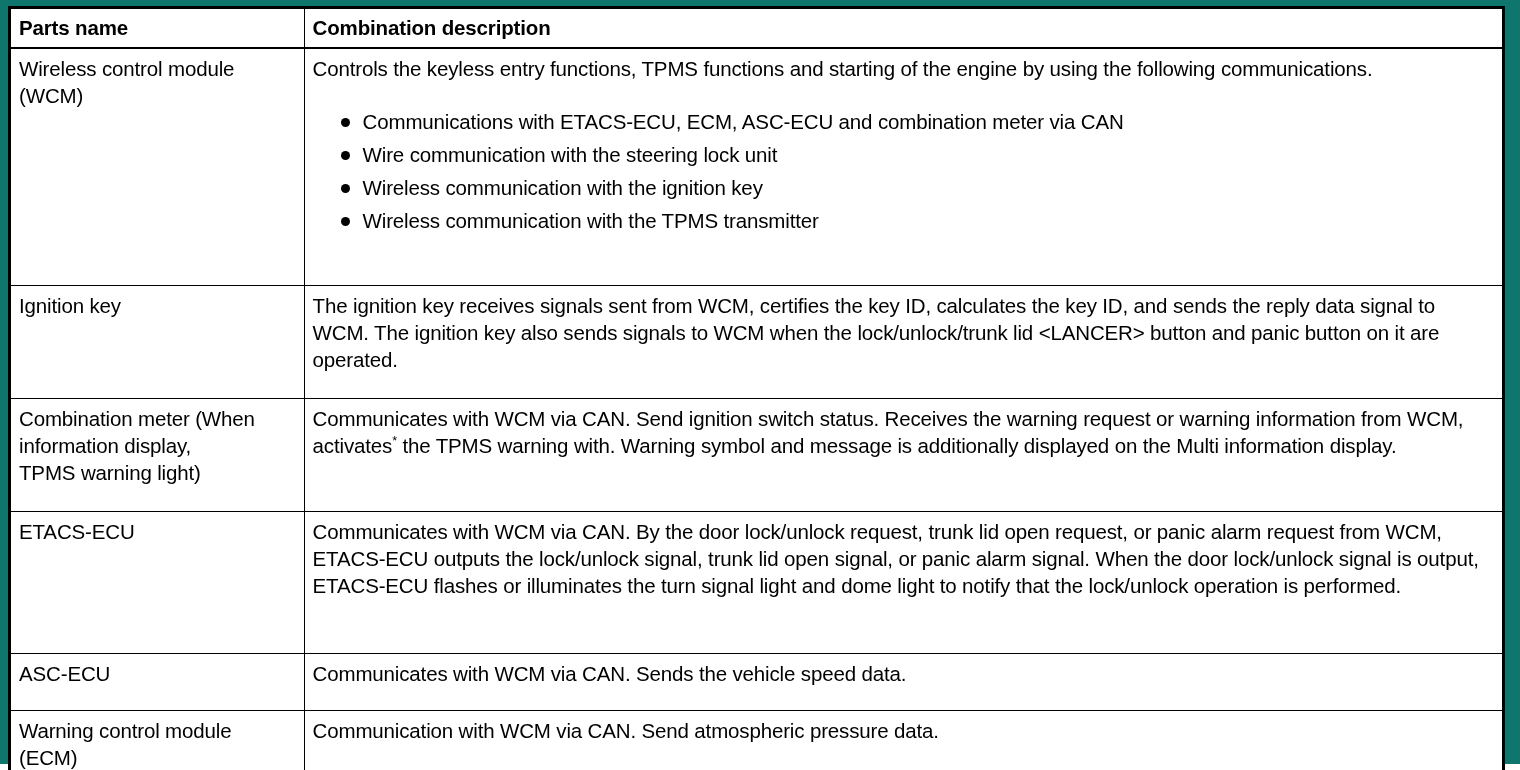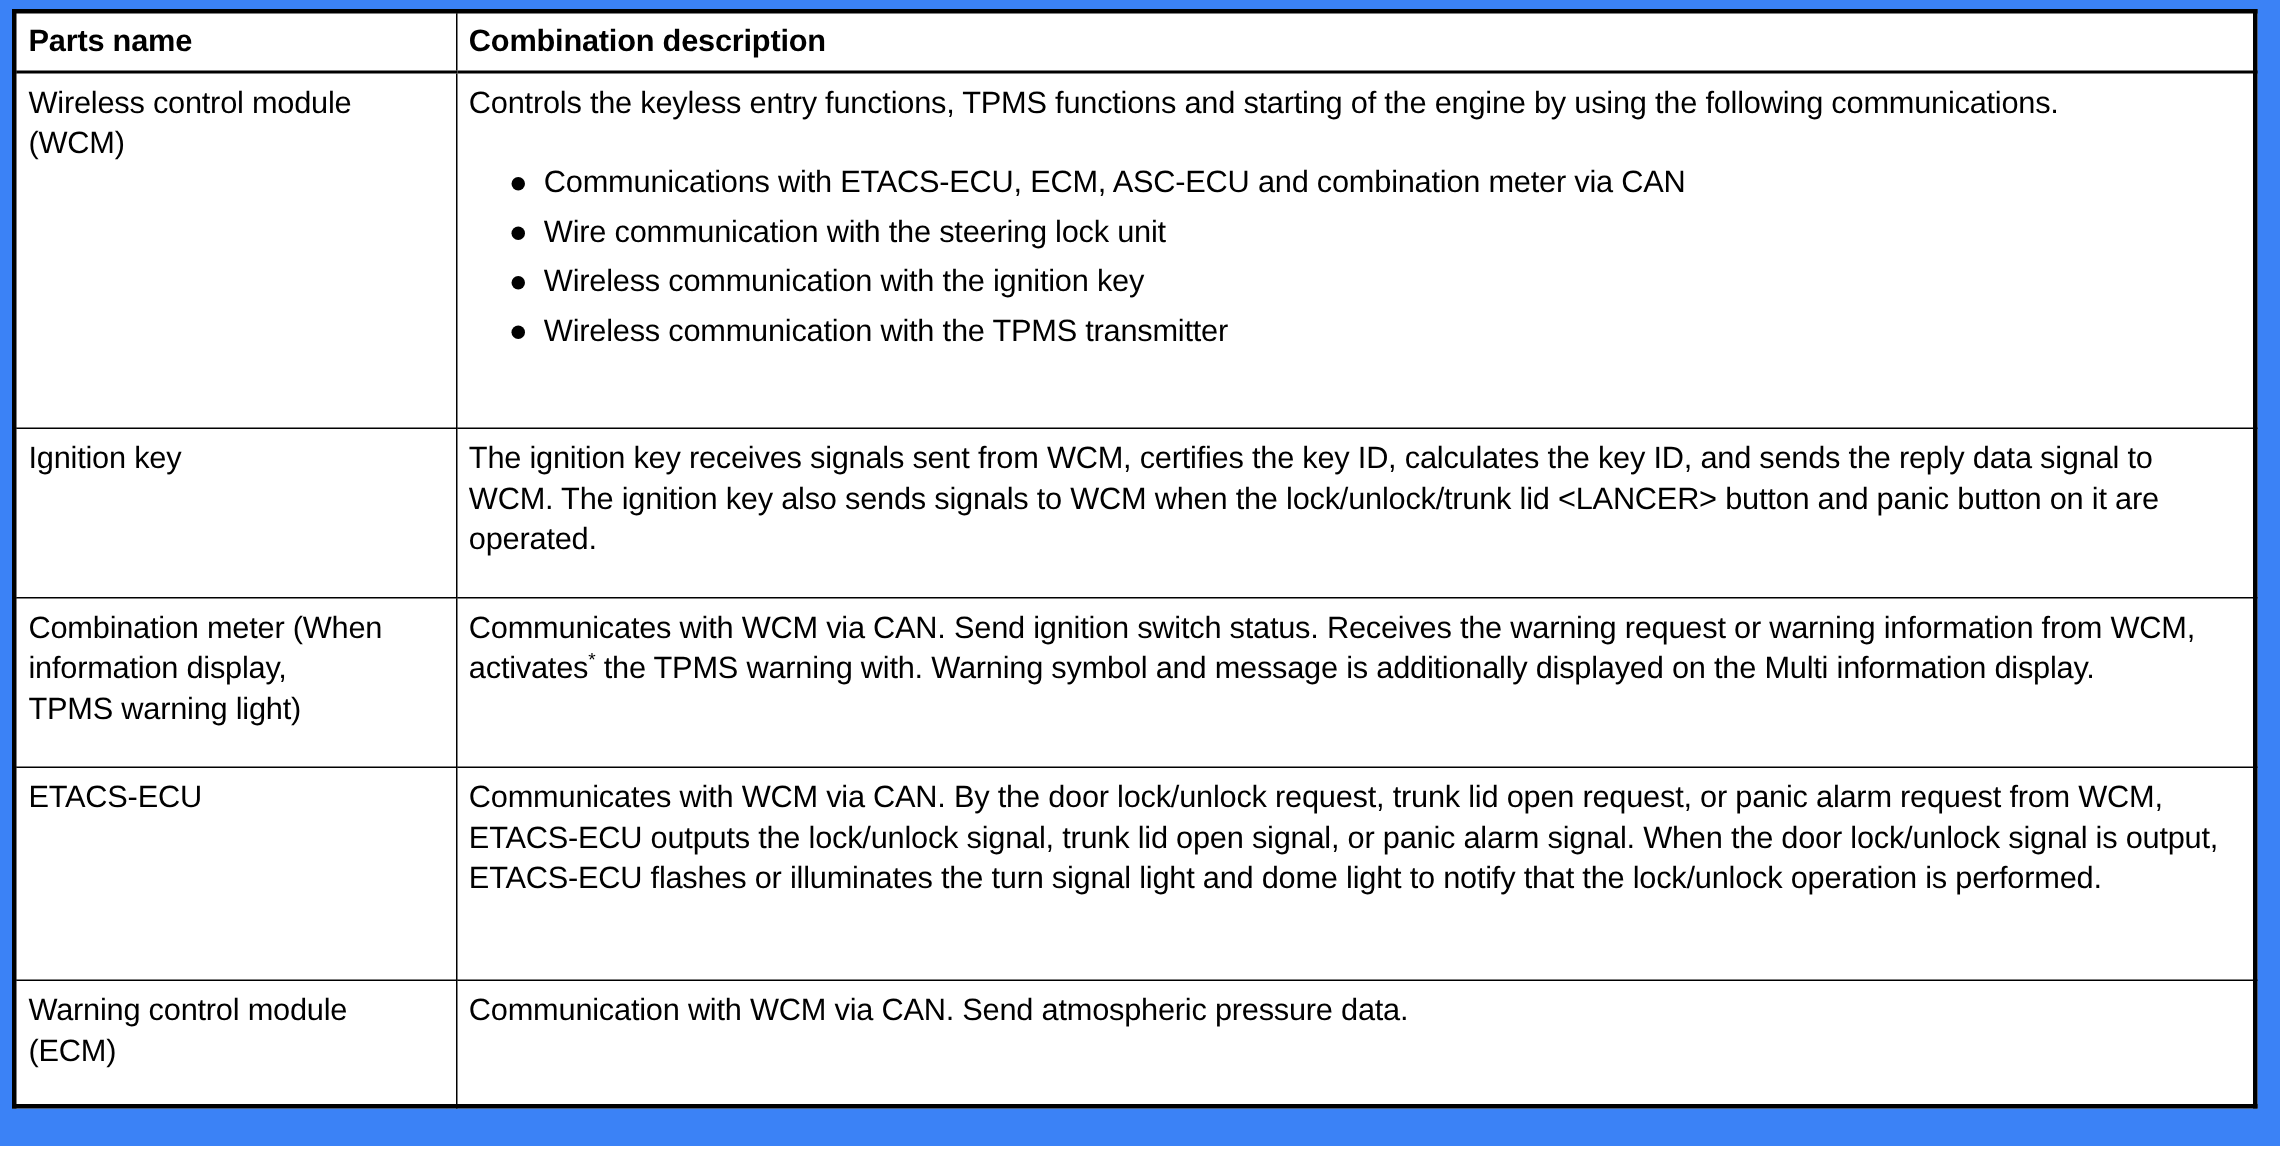--- a/index.html
+++ b/index.html
@@ -13,21 +13,21 @@
     height: 770px;
     font-family: "Liberation Sans", sans-serif;
     color: #000000;
     overflow: hidden;
   }
 
   .page {
     position: relative;
     width: 1520px;
     height: 764px;
-    background: #3b82f6;
+    background: #0f766e;
   }
 
   .parts-table {
     position: absolute;
     left: 8px;
     top: 6px;
     width: 1497px;
     border-collapse: collapse;
     table-layout: fixed;
     border: 3px solid #000000;
@@ -175,20 +175,28 @@
 
       <tr class="row-etacs">
         <td class="cell-name">
           <div>ETACS-ECU</div>
         </td>
         <td class="cell-desc">
           <p class="desc-para">Communicates with WCM via CAN. By the door lock/unlock request, trunk lid open request, or panic alarm request from WCM, ETACS-ECU outputs the lock/unlock signal, trunk lid open signal, or panic alarm signal. When the door lock/unlock signal is output, ETACS-ECU flashes or illuminates the turn signal light and dome light to notify that the lock/unlock operation is performed.</p>
         </td>
       </tr>
 
+      <tr class="row-asc">
+        <td class="cell-name">
+          <div>ASC-ECU</div>
+        </td>
+        <td class="cell-desc">
+          <p class="desc-para">Communicates with WCM via CAN. Sends the vehicle speed data.</p>
+        </td>
+      </tr>
 
       <tr class="row-ecm">
         <td class="cell-name">
           <div>Warning control module</div>
           <div>(ECM)</div>
         </td>
         <td class="cell-desc">
           <p class="desc-para">Communication with WCM via CAN. Send atmospheric pressure data.</p>
         </td>
       </tr>

